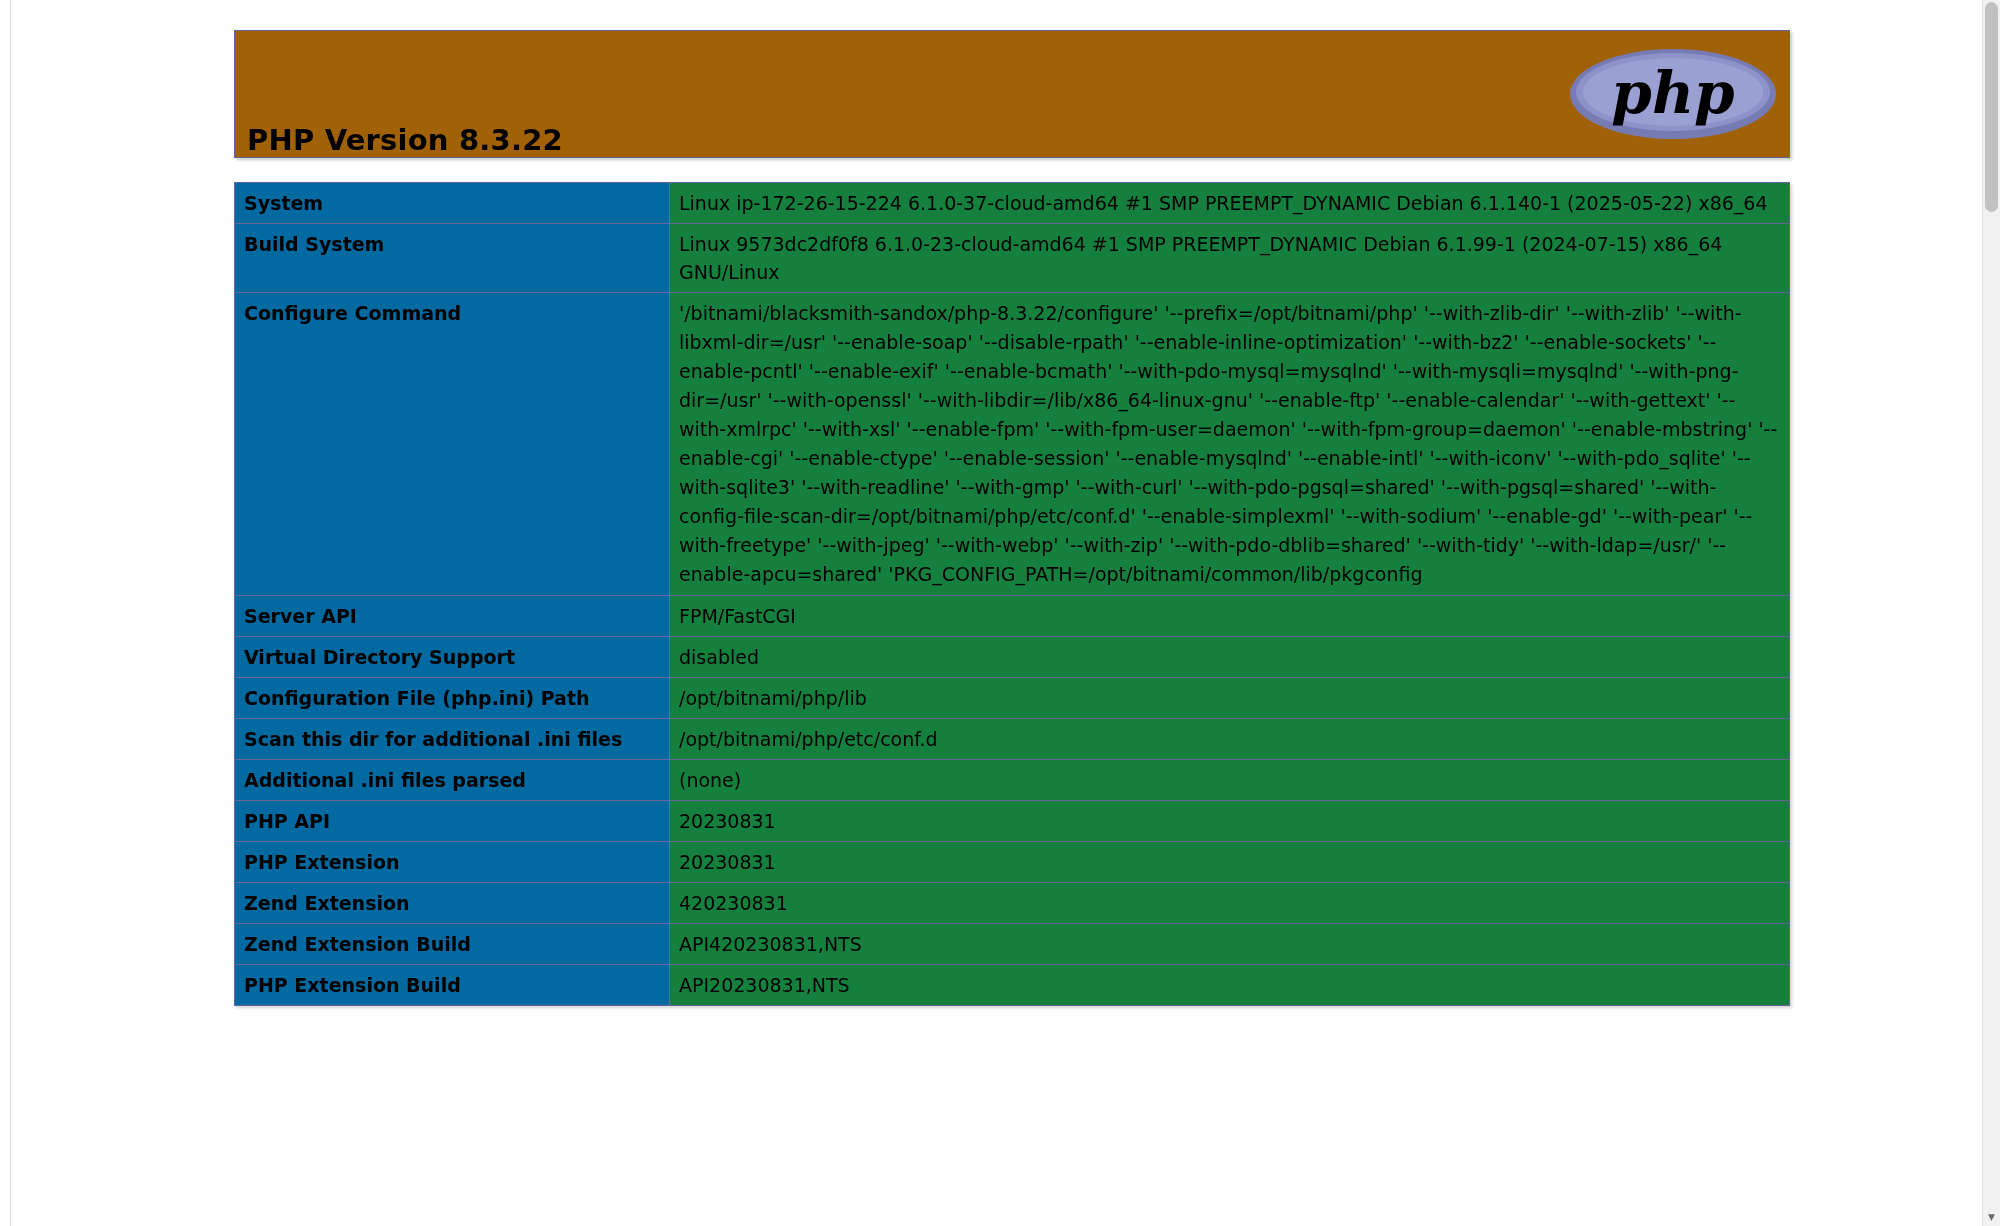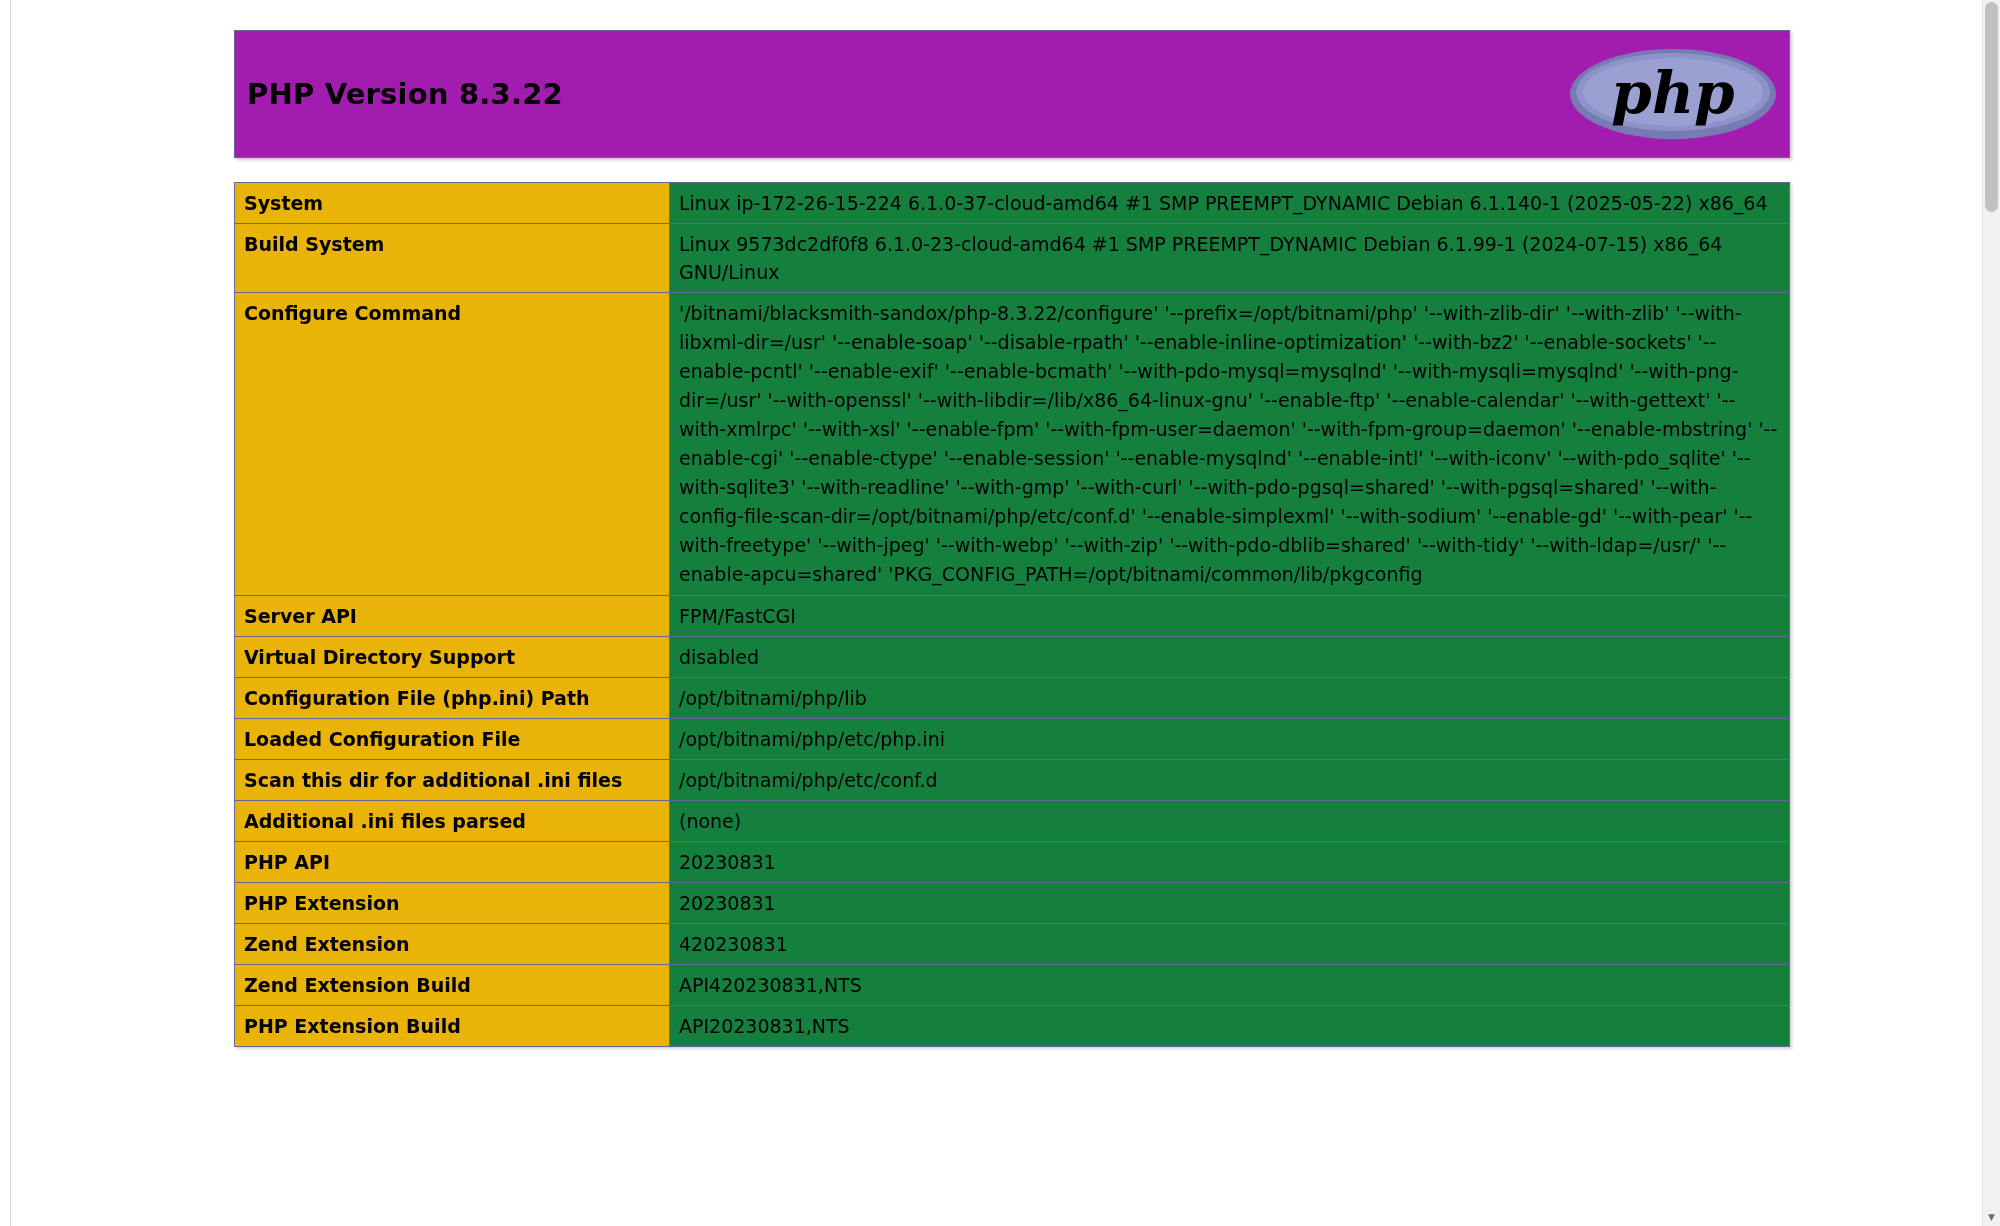--- a/index.html
+++ b/index.html
@@ -35,25 +35,25 @@
     left: 234px;
     top: 30px;
     width: 1556px;
   }
   
   .php-header {
     position: relative;
     box-sizing: border-box;
     width: 1556px;
     height: 128px;
-    background: #a21caf;
+    background: #a16207;
     border: 1px solid #666699;
     box-shadow: 2px 2px 3px rgba(0,0,0,0.22);
     display: flex;
-    align-items: center;
+    align-items: flex-end;
     padding-left: 12px;
   }
   .php-title {
     font-size: 29px;
     font-weight: bold;
     color: #000000;
     letter-spacing: 0.2px;
   }
   .php-logo {
     position: absolute;
@@ -73,21 +73,21 @@
   }
   table.infotable td {
     border: 1px solid #666699;
     padding: 6px 9px;
     font-size: 19px;
     line-height: 28px;
     vertical-align: top;
     color: #000000;
   }
   td.e {
-    background: #eab308;
+    background: #0369a1;
     font-weight: bold;
     width: 416px;
   }
   td.v {
     background: #15803d;
     font-weight: normal;
     word-break: break-word;
   }
   td.v.mono-wrap {
     line-height: 29px;
@@ -162,24 +162,20 @@
         </tr>
         <tr>
           <td class="e">Virtual Directory Support</td>
           <td class="v">disabled</td>
         </tr>
         <tr>
           <td class="e">Configuration File (php.ini) Path</td>
           <td class="v">/opt/bitnami/php/lib</td>
         </tr>
         <tr>
-          <td class="e">Loaded Configuration File</td>
-          <td class="v">/opt/bitnami/php/etc/php.ini</td>
-        </tr>
-        <tr>
           <td class="e">Scan this dir for additional .ini files</td>
           <td class="v">/opt/bitnami/php/etc/conf.d</td>
         </tr>
         <tr>
           <td class="e">Additional .ini files parsed</td>
           <td class="v">(none)</td>
         </tr>
         <tr>
           <td class="e">PHP API</td>
           <td class="v">20230831</td>

